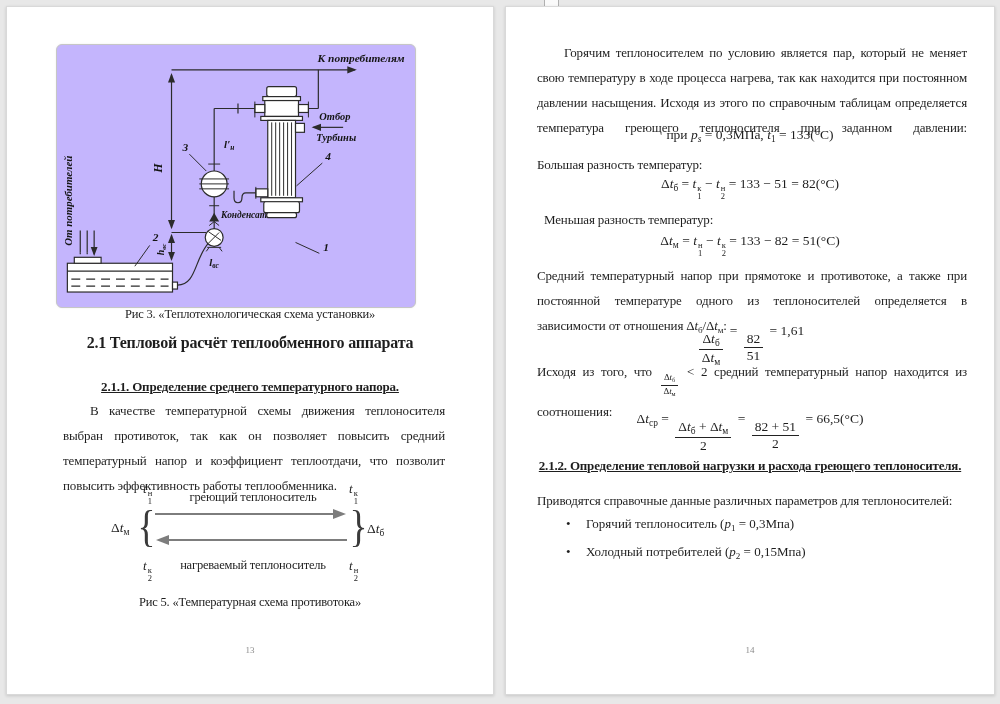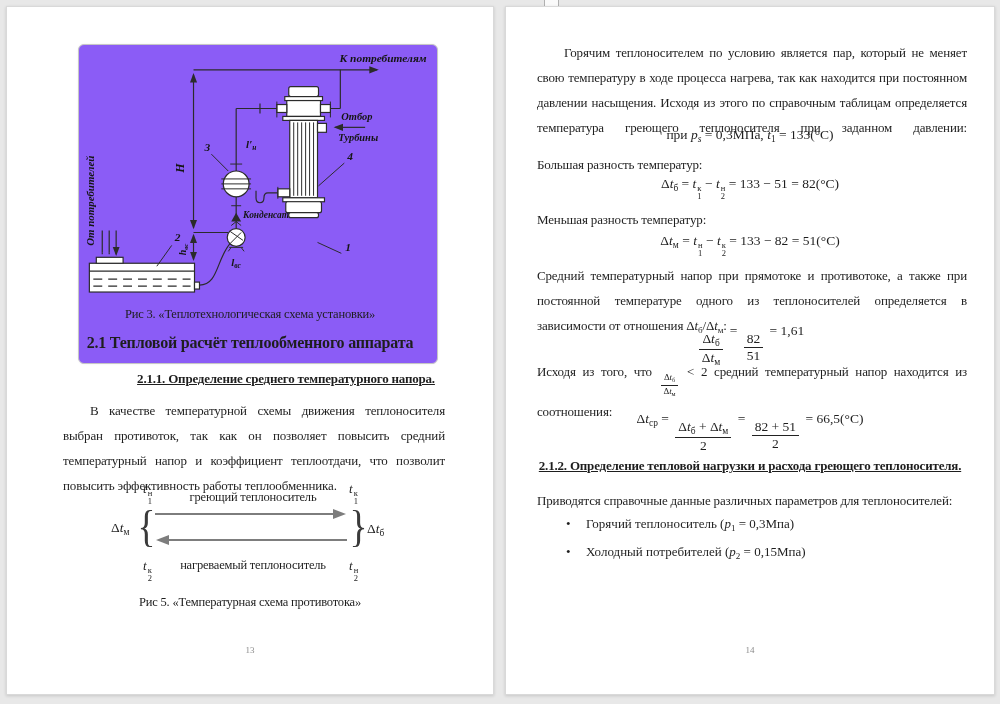--- a/index.html
+++ b/index.html
@@ -37,21 +37,21 @@
   .fa-right::after{content:"";position:absolute;right:-13px;top:-4px;
     border-left:13px solid #7d7d7d;border-top:5px solid transparent;border-bottom:5px solid transparent;}
   .fa-left::before{content:"";position:absolute;left:-13px;top:-4px;
     border-right:13px solid #7d7d7d;border-top:5px solid transparent;border-bottom:5px solid transparent;}
   .brace{position:absolute;font-size:44px;line-height:48px;color:#3a3a3a;transform:scaleX(0.85);}
   .tlabel{position:absolute;font-size:13px;}
   .dtlabel{position:absolute;font-size:13.5px;}
   .flabel{position:absolute;font-size:12.5px;letter-spacing:-0.2px;}
 
   
-  .fig3-frame{position:absolute;left:71px;top:37px;width:360px;height:320px;background:#8b5cf6;
+  .fig3-frame{position:absolute;left:49px;top:37px;width:360px;height:264px;background:#c4b5fd;
               border:1px solid #c6c6c6;border-radius:6px;box-shadow:0 0 2px rgba(0,0,0,.08);padding:2px;box-sizing:border-box;}
   .fig3-frame svg{display:block;}
   svg .ln{stroke:#2b2b2b;stroke-width:1.2;fill:none;}
   svg .lnthin{stroke:#2b2b2b;stroke-width:1;fill:none;}
   svg .box{stroke:#2b2b2b;stroke-width:1.2;fill:#ffffff;}
   svg .dash{stroke:#2b2b2b;stroke-width:1.2;fill:none;stroke-dasharray:9 6;}
   svg text{fill:#151515;font-family:"Liberation Serif","DejaVu Serif",serif;
            font-weight:bold;font-style:italic;}
 </style>
 </head>
@@ -137,21 +137,21 @@
 
         <text x="13" y="155" text-anchor="middle" font-size="11" transform="rotate(-90 13 155)">От потребителей</text>
         <path class="ln" d="M21,185 V207 M28,185 V207 M35,185 V207"></path>
         <path class="ln" d="M21,207 V209 M28,207 V209 M35,207 V209" marker-end="url(#ah)"></path>
         <rect class="box" x="15" y="212" width="27" height="6"></rect>
       </svg>
     </div>
 
     <div class="abs center caption" style="top:300px;">Рис 3. «Теплотехнологическая схема установки»</div>
     <div class="abs center h1" style="top:327px;">2.1 Тепловой расчёт теплообменного аппарата</div>
-    <div class="abs center h2" style="top:364px;margin-left:36px;">2.1.1. Определение среднего температурного напора.</div>
+    <div class="abs center h2" style="top:372px;">2.1.1. Определение среднего температурного напора.</div>
     <div class="abs body-text indent" style="top:391px;left:56px;width:382px;">В качестве температурной схемы движения теплоносителя выбран противоток, так как он позволяет повысить средний температурный напор и коэффициент теплоотдачи, что позволит повысить эффективность работы теплообменника.</div>
 
     <div class="abs" style="top:0;left:0;width:488px;height:689px;pointer-events:none;">
       <span class="tlabel" style="left:136px;top:474px;"><span class="it">t</span><span class="stk">
             <span>н</span>
             <span>1</span>
           </span></span>
       <span class="flabel" style="left:96px;top:483px;width:300px;text-align:center;display:inline-block;">греющий теплоноситель</span>
       <span class="tlabel" style="left:342px;top:474px;"><span class="it">t</span><span class="stk">
             <span>к</span>
@@ -187,21 +187,21 @@
 
     <div class="abs body-text" style="top:145px;left:31px;width:430px;">Большая разность температур:</div>
     <div class="abs center eq" style="top:169px;"><span>Δ</span><span class="it">t</span><span class="sb">б</span><span> = </span><span class="it">t</span><span class="stk">
           <span>к</span>
           <span>1</span>
         </span><span> − </span><span class="it">t</span><span class="stk">
           <span>н</span>
           <span>2</span>
         </span><span> = 133 − 51 = 82(°С)</span></div>
 
-    <div class="abs body-text" style="top:200px;left:31px;width:430px;">Меньшая разность температур:</div>
+    <div class="abs body-text" style="top:200px;left:38px;width:430px;">Меньшая разность температур:</div>
     <div class="abs center eq" style="top:226px;"><span>Δ</span><span class="it">t</span><span class="sb">м</span><span> = </span><span class="it">t</span><span class="stk">
           <span>н</span>
           <span>1</span>
         </span><span> − </span><span class="it">t</span><span class="stk">
           <span>к</span>
           <span>2</span>
         </span><span> = 133 − 82 = 51(°С)</span></div>
 
     <div class="abs body-text" style="top:256px;left:31px;width:430px;"><span>Средний температурный напор при прямотоке и противотоке, а также при постоянной температуре одного из теплоносителей определяется в зависимости от отношения </span><span>Δ</span><span class="it">t</span><span class="sb">б</span><span>/Δ</span><span class="it">t</span><span class="sb">м</span><span>:</span></div>
     <div class="abs center eq" style="top:316px;"><span class="frac">

